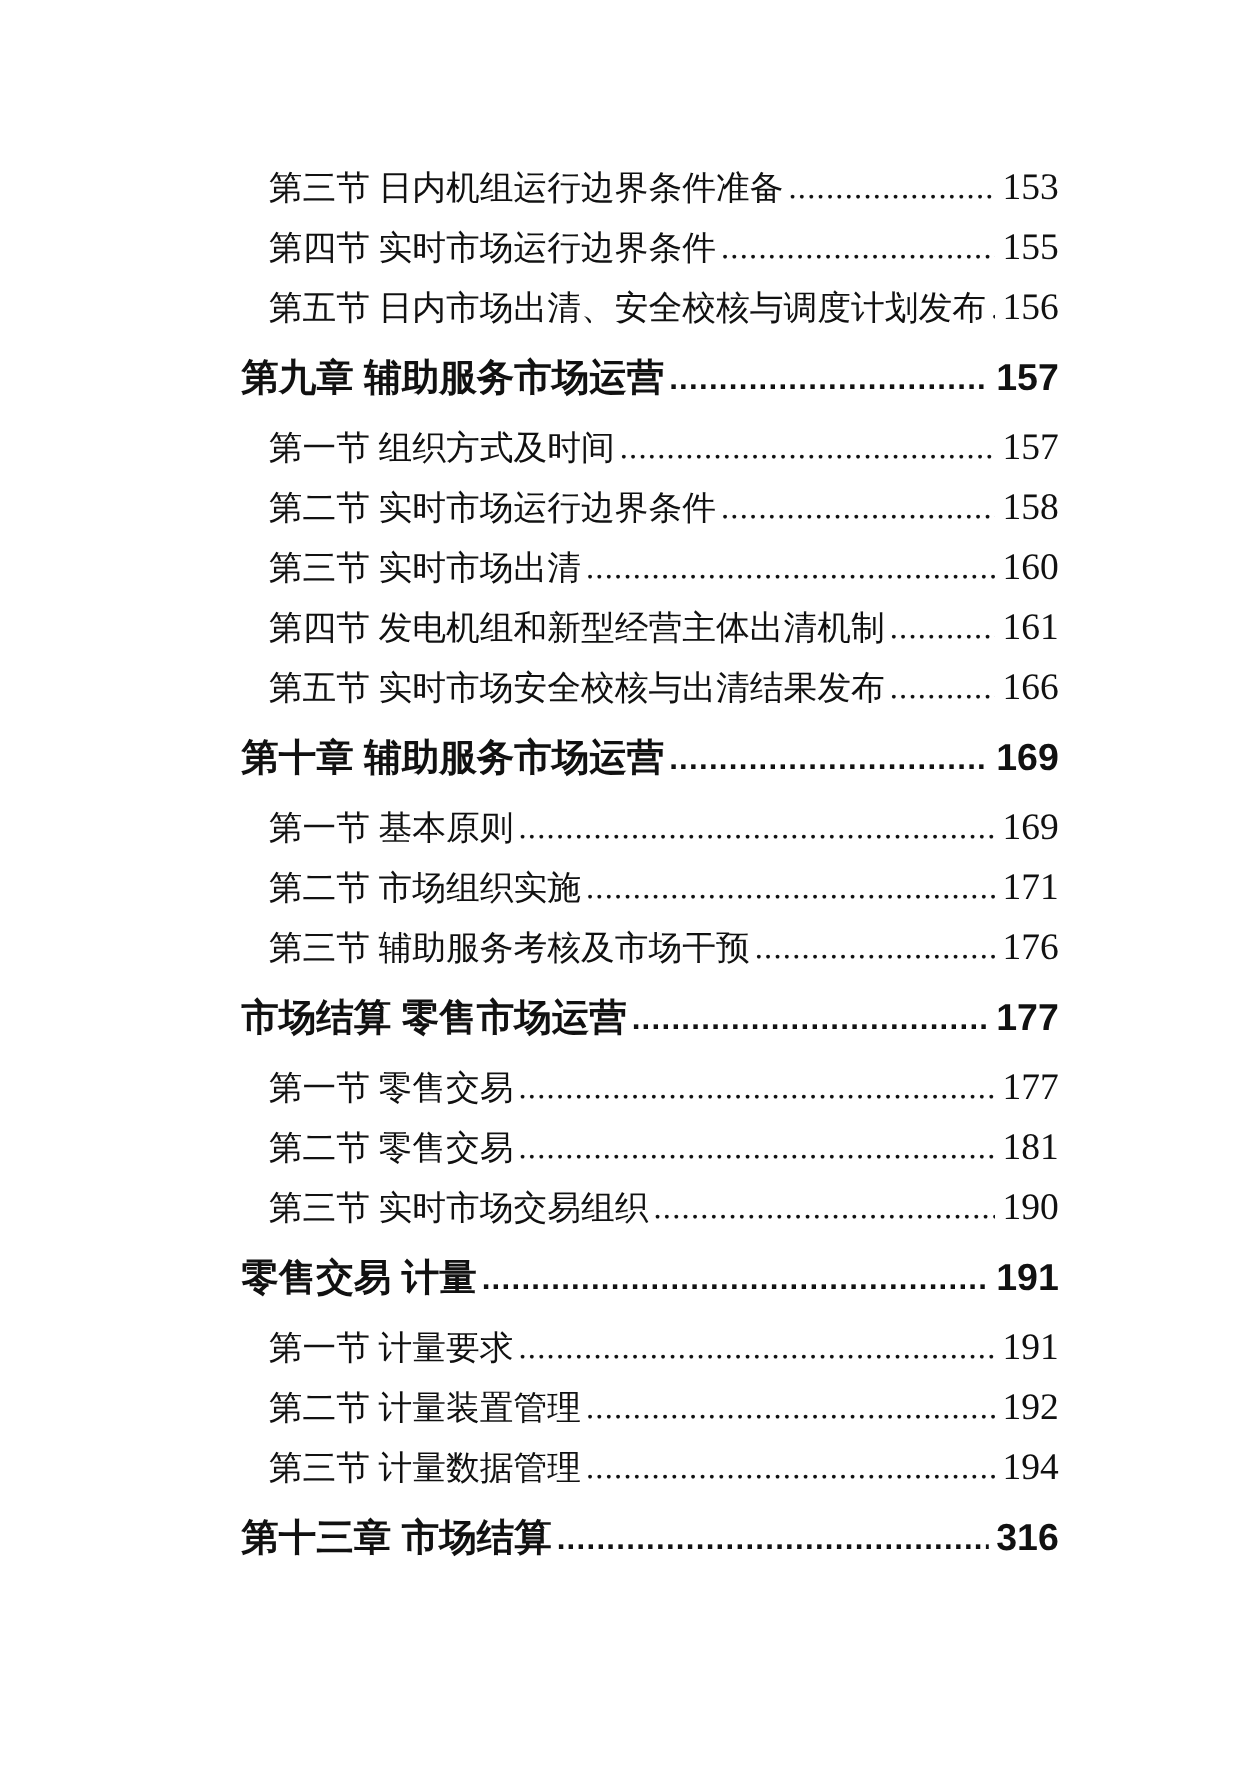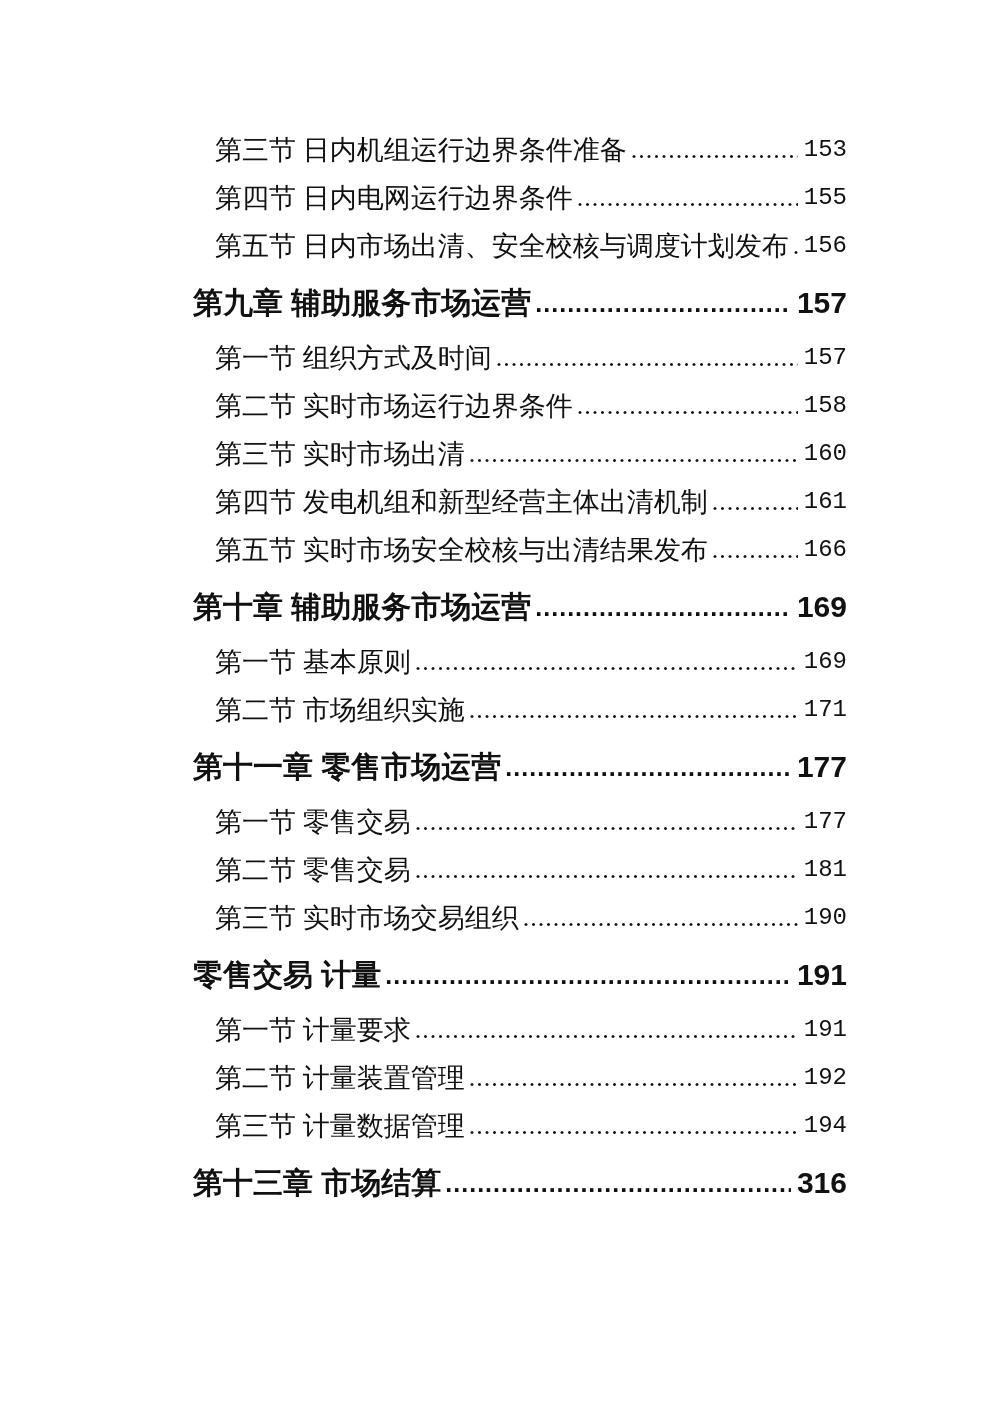--- a/index.html
+++ b/index.html
@@ -65,40 +65,39 @@
     font-weight: 700;
   }
   .toc-leader::after {
     content: "....................................................................................................................................................................................";
   }
   .toc-page {
     flex: 0 0 auto;
     white-space: nowrap;
   }
   .section .toc-page {
-    font-size: 24px;
-    font-family: Liberation Mono, monospace;
+    font-size: 30px;
   }
   .chapter .toc-page {
     font-size: 30px;
   }
 </style>
 </head>
 <body>
 
 <div class="page">
   <div id="toc-list">
   <div class="toc-row section">
     <span class="toc-label">第三节 日内机组运行边界条件准备</span>
     <span class="toc-leader"></span>
     <span class="toc-page">153</span>
   </div>
 
   <div class="toc-row section">
-    <span class="toc-label">第四节 日内电网运行边界条件</span>
+    <span class="toc-label">第四节 实时市场运行边界条件</span>
     <span class="toc-leader"></span>
     <span class="toc-page">155</span>
   </div>
 
   <div class="toc-row section">
     <span class="toc-label">第五节 日内市场出清、安全校核与调度计划发布</span>
     <span class="toc-leader"></span>
     <span class="toc-page">156</span>
   </div>
 
@@ -149,23 +148,28 @@
     <span class="toc-leader"></span>
     <span class="toc-page">169</span>
   </div>
 
   <div class="toc-row section">
     <span class="toc-label">第二节 市场组织实施</span>
     <span class="toc-leader"></span>
     <span class="toc-page">171</span>
   </div>
 
-
-  <div class="toc-row chapter">
-    <span class="toc-label">第十一章 零售市场运营</span>
+  <div class="toc-row section">
+    <span class="toc-label">第三节 辅助服务考核及市场干预</span>
+    <span class="toc-leader"></span>
+    <span class="toc-page">176</span>
+  </div>
+
+  <div class="toc-row chapter">
+    <span class="toc-label">市场结算 零售市场运营</span>
     <span class="toc-leader"></span>
     <span class="toc-page">177</span>
   </div>
 
   <div class="toc-row section">
     <span class="toc-label">第一节 零售交易</span>
     <span class="toc-leader"></span>
     <span class="toc-page">177</span>
   </div>
 

